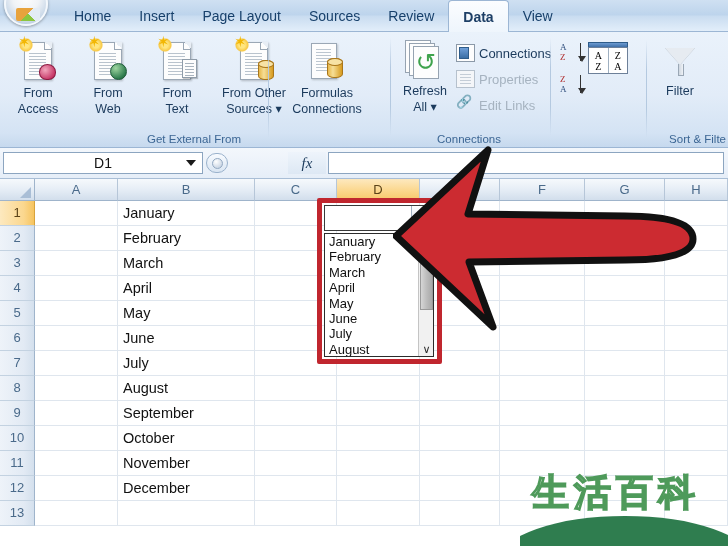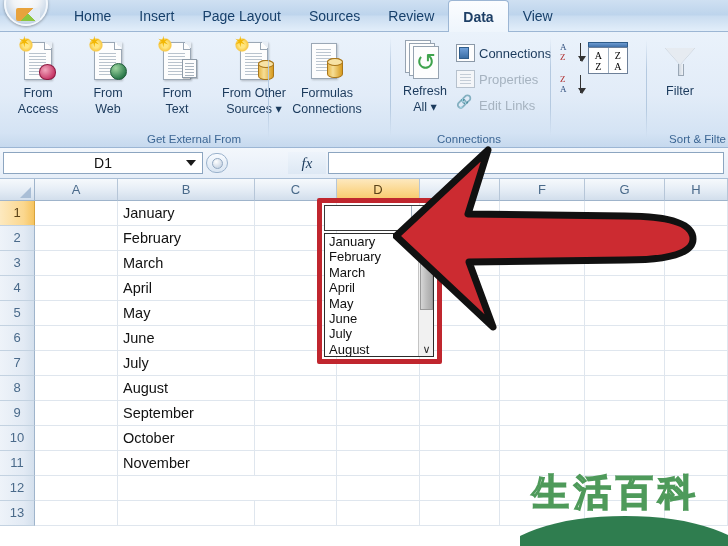--- a/index.html
+++ b/index.html
@@ -620,20 +620,21 @@
           <div class="gcell" style="left: 83px; width: 137px;">November</div>
           <div class="gcell" style="left: 220px; width: 82px;"></div>
           <div class="gcell" style="left: 302px; width: 83px;"></div>
           <div class="gcell" style="left: 385px; width: 80px;"></div>
           <div class="gcell" style="left: 465px; width: 85px;"></div>
           <div class="gcell" style="left: 550px; width: 80px;"></div>
           <div class="gcell" style="left: 630px; width: 63px;"></div>
         </div>
         <div class="gridrow" style="top: 275px;">
           <div class="gcell" style="left: 0px; width: 83px;"></div>
+          <div class="gcell" style="left: 83px; width: 137px;">December</div>
           <div class="gcell" style="left: 220px; width: 82px;"></div>
           <div class="gcell" style="left: 302px; width: 83px;"></div>
           <div class="gcell" style="left: 385px; width: 80px;"></div>
           <div class="gcell" style="left: 465px; width: 85px;"></div>
           <div class="gcell" style="left: 550px; width: 80px;"></div>
           <div class="gcell" style="left: 630px; width: 63px;"></div>
         </div>
         <div class="gridrow" style="top: 300px;">
           <div class="gcell" style="left: 0px; width: 83px;"></div>
           <div class="gcell" style="left: 83px; width: 137px;"></div>

